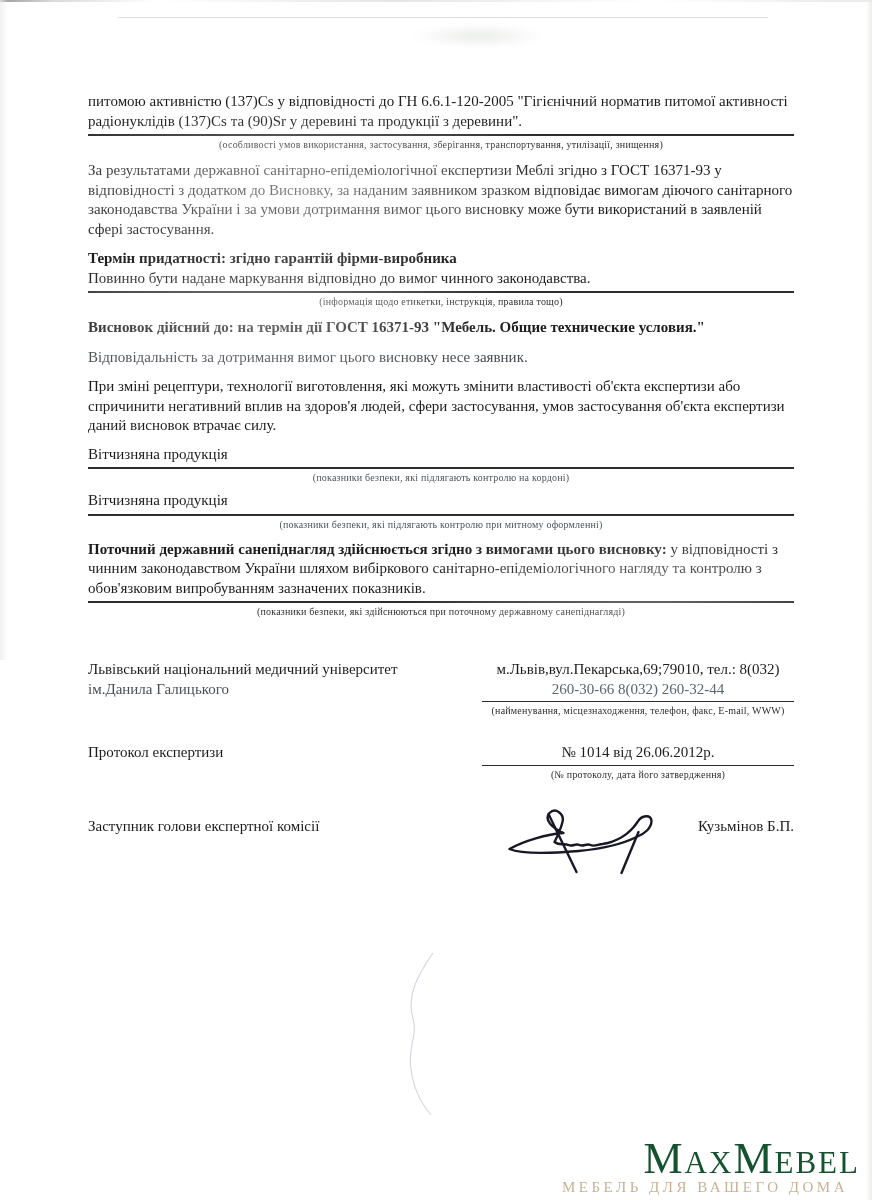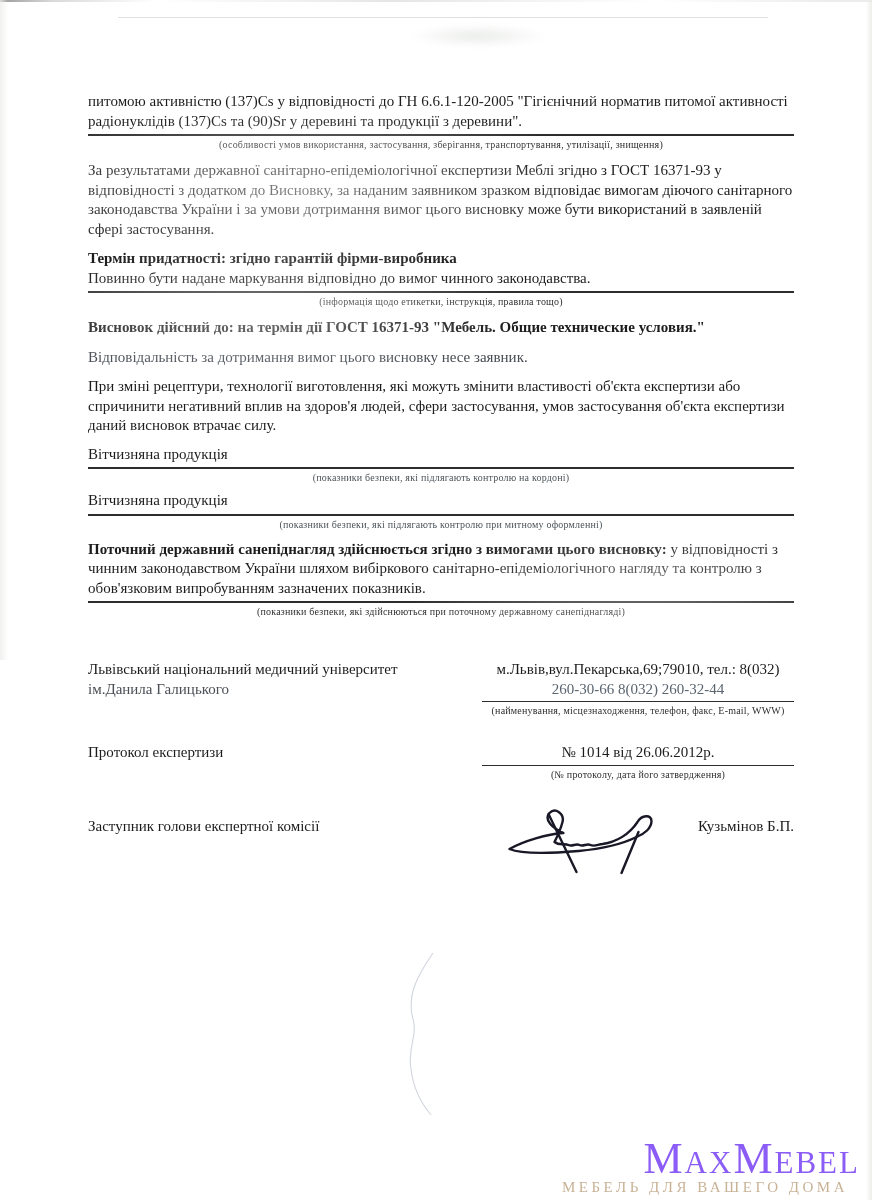--- a/index.html
+++ b/index.html
@@ -95,21 +95,21 @@
   .watermark{
     position:absolute;right:12px;bottom:4px;
     display:flex;flex-direction:column;align-items:flex-end;
     pointer-events:none;
   }
   .wm-brand{
     font-family:"Liberation Serif","DejaVu Serif",serif;
     font-variant:small-caps;
     font-size:44px;line-height:40px;
     letter-spacing:2px;
-    color:#8b5cf6;
+    color:#14532d;
   }
   .wm-tagline{
     font-family:Liberation Serif, serif;
     font-size:15px;letter-spacing:3.5px;
     color:#c8b296;
     margin-top:0px;margin-right:12px;
   }
 </style>
 </head>
 <body>

